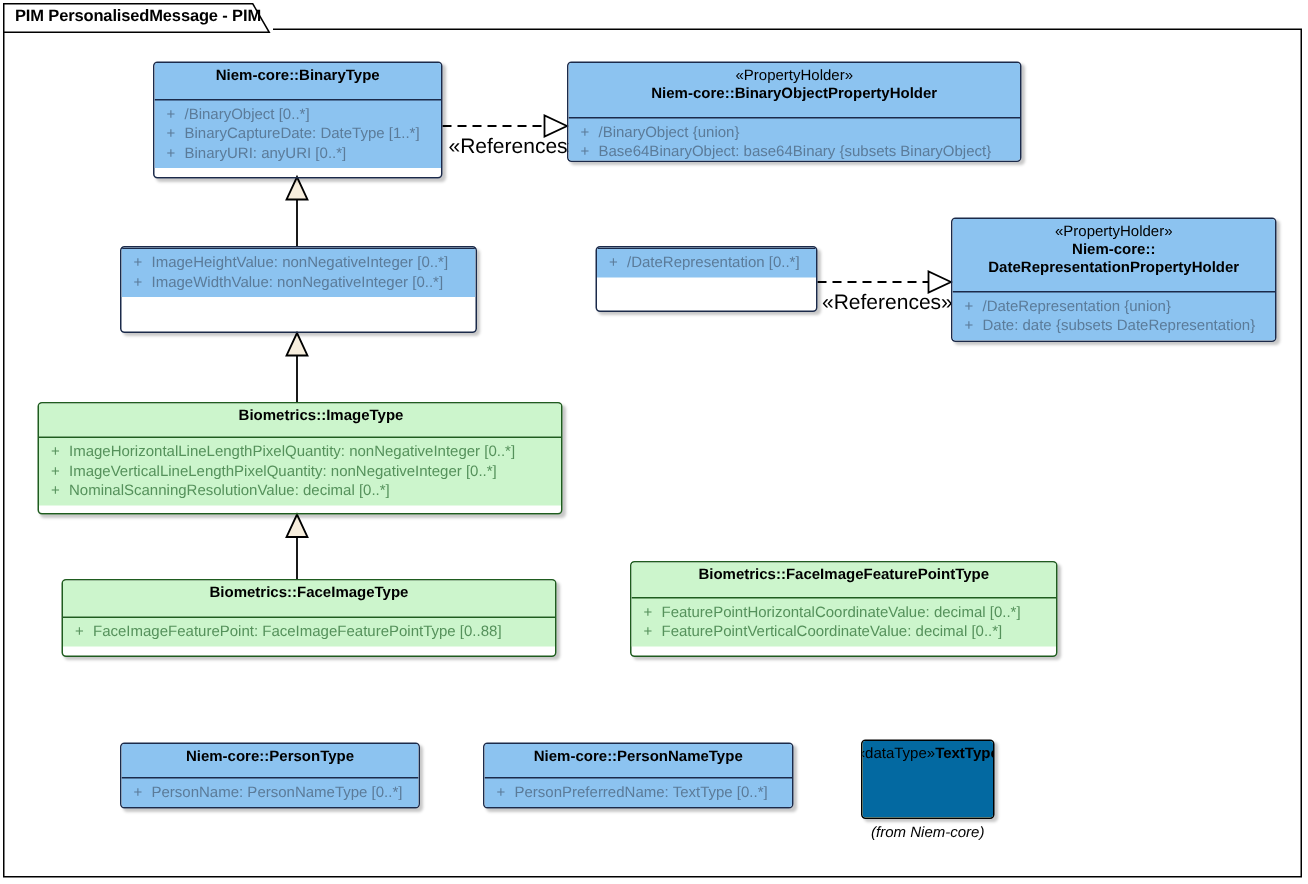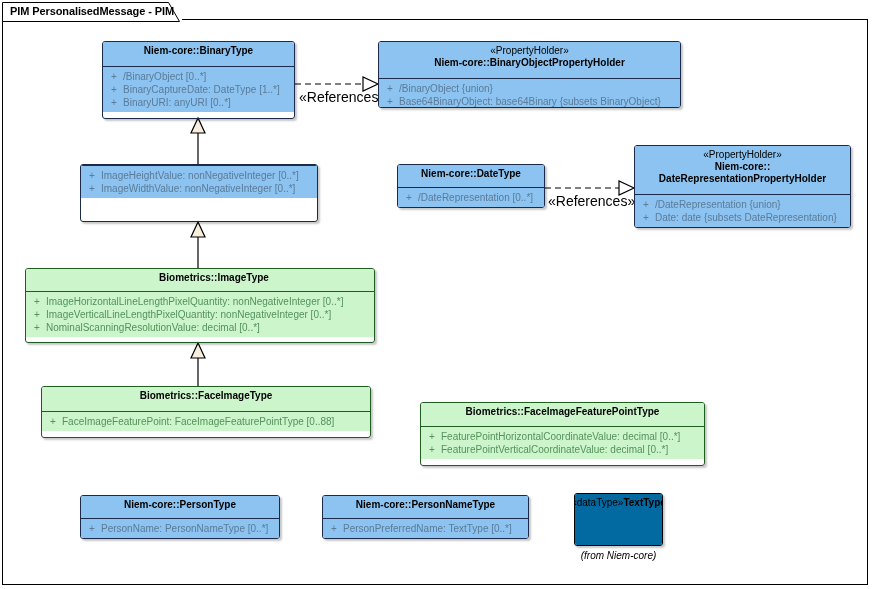--- a/index.html
+++ b/index.html
@@ -235,21 +235,20 @@
         <span class="attr-text">ImageHeightValue: nonNegativeInteger [0..*]</span>
       </div>
       <div class="attr-row">
         <span class="attr-vis">+</span>
         <span class="attr-text">ImageWidthValue: nonNegativeInteger [0..*]</span>
       </div>
     </div>
   </div>
 
   <div class="uml-class cls-blue" style="left:397px; top:164px; width:148px; height:44px;">
-    <div class="name-compartment" style="height:22px;">Niem-core::DateType</div>
     <div class="attr-compartment">
       <div class="attr-row">
         <span class="attr-vis">+</span>
         <span class="attr-text">/DateRepresentation [0..*]</span>
       </div>
     </div>
   </div>
 
   <div class="uml-class cls-blue" style="left:634px; top:145px; width:217px; height:83px;">
     <div class="name-compartment" style="height:48px;">
@@ -290,21 +289,21 @@
   <div class="uml-class cls-green" style="left:41px; top:386px; width:330px; height:52px;">
     <div class="name-compartment" style="height:24px;">Biometrics::FaceImageType</div>
     <div class="attr-compartment">
       <div class="attr-row">
         <span class="attr-vis">+</span>
         <span class="attr-text">FaceImageFeaturePoint: FaceImageFeaturePointType [0..88]</span>
       </div>
     </div>
   </div>
 
-  <div class="uml-class cls-green" style="left:420px; top:374px; width:285px; height:64px;margin-top:28px;">
+  <div class="uml-class cls-green" style="left:420px; top:374px; width:285px; height:64px;">
     <div class="name-compartment" style="height:23px;">Biometrics::FaceImageFeaturePointType</div>
     <div class="attr-compartment">
       <div class="attr-row">
         <span class="attr-vis">+</span>
         <span class="attr-text">FeaturePointHorizontalCoordinateValue: decimal [0..*]</span>
       </div>
       <div class="attr-row">
         <span class="attr-vis">+</span>
         <span class="attr-text">FeaturePointVerticalCoordinateValue: decimal [0..*]</span>
       </div>

